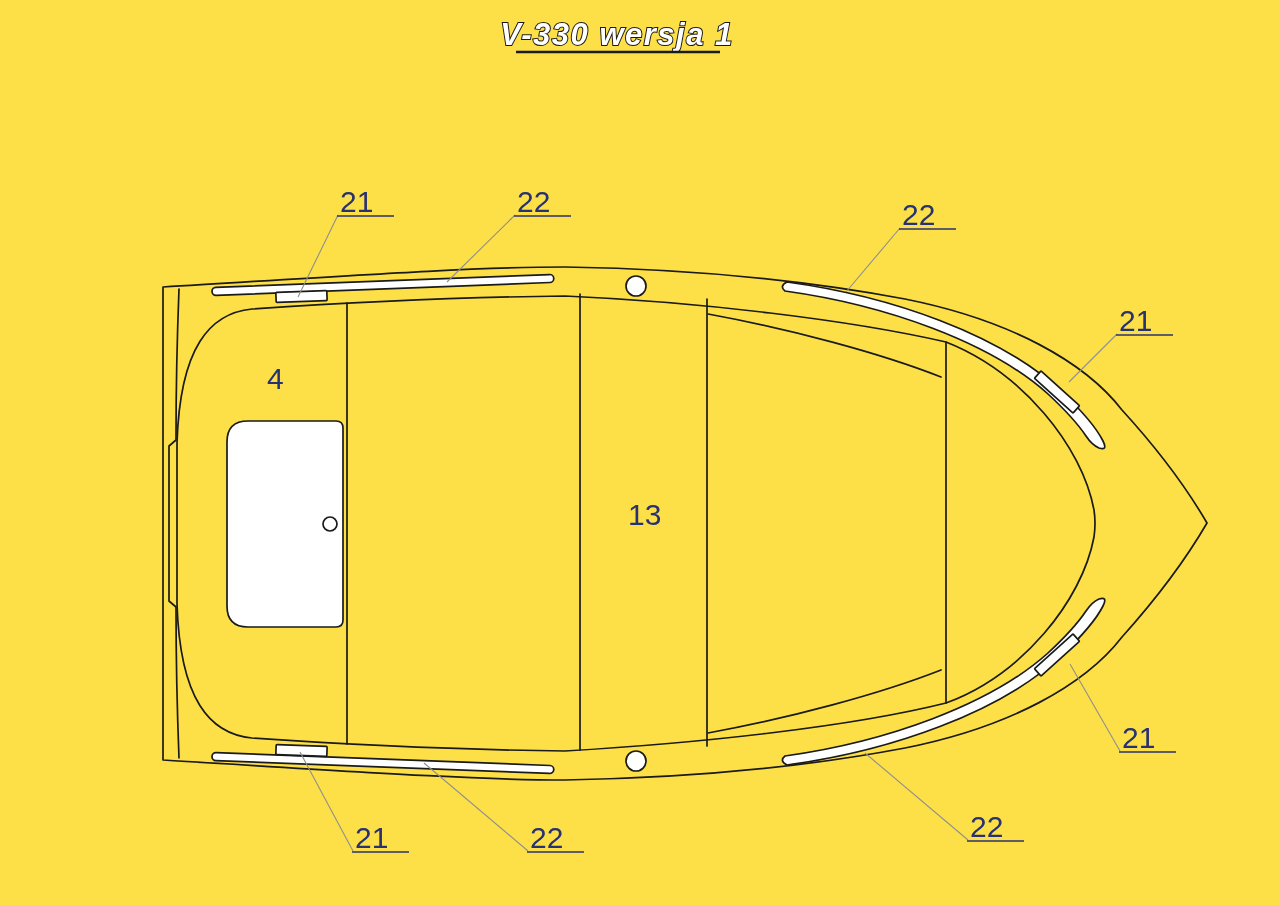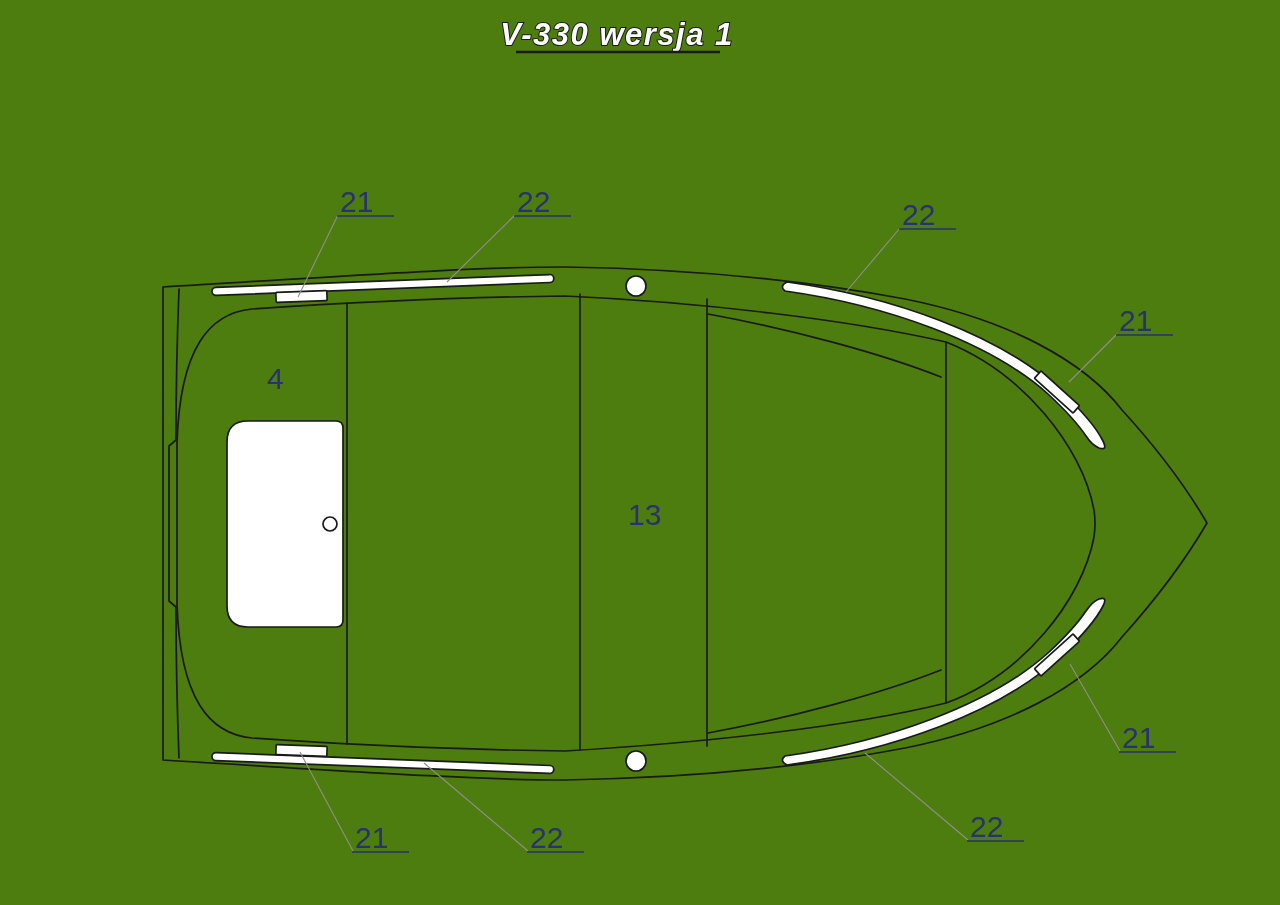--- a/index.html
+++ b/index.html
@@ -1,19 +1,19 @@
 <!DOCTYPE html>
 <html><head>
 <meta charset="utf-8">
 <style>
   html,body{margin:0;padding:0;background:#ffffff;}
   .stage{
     position:relative;
     width:1280px;height:905px;
-    background:#4d7c0f;
+    background:#fde047;
     font-family:"Liberation Sans", sans-serif;
     overflow:hidden;
   }
   svg{display:block;}
   .line{fill:none;stroke:#1a1a1a;stroke-width:1.7;stroke-linejoin:round;stroke-linecap:round;}
   .fitting{fill:#ffffff;stroke:#1a1a1a;stroke-width:1.7;stroke-linejoin:round;}
   .leader{fill:none;stroke:#8f8f8f;stroke-width:1.1;}
   .callout{fill:#283271;font-family:"Liberation Sans", sans-serif;font-size:30px;}
   .callout-underline{stroke:#283271;stroke-width:1.6;}
   .title-text{

